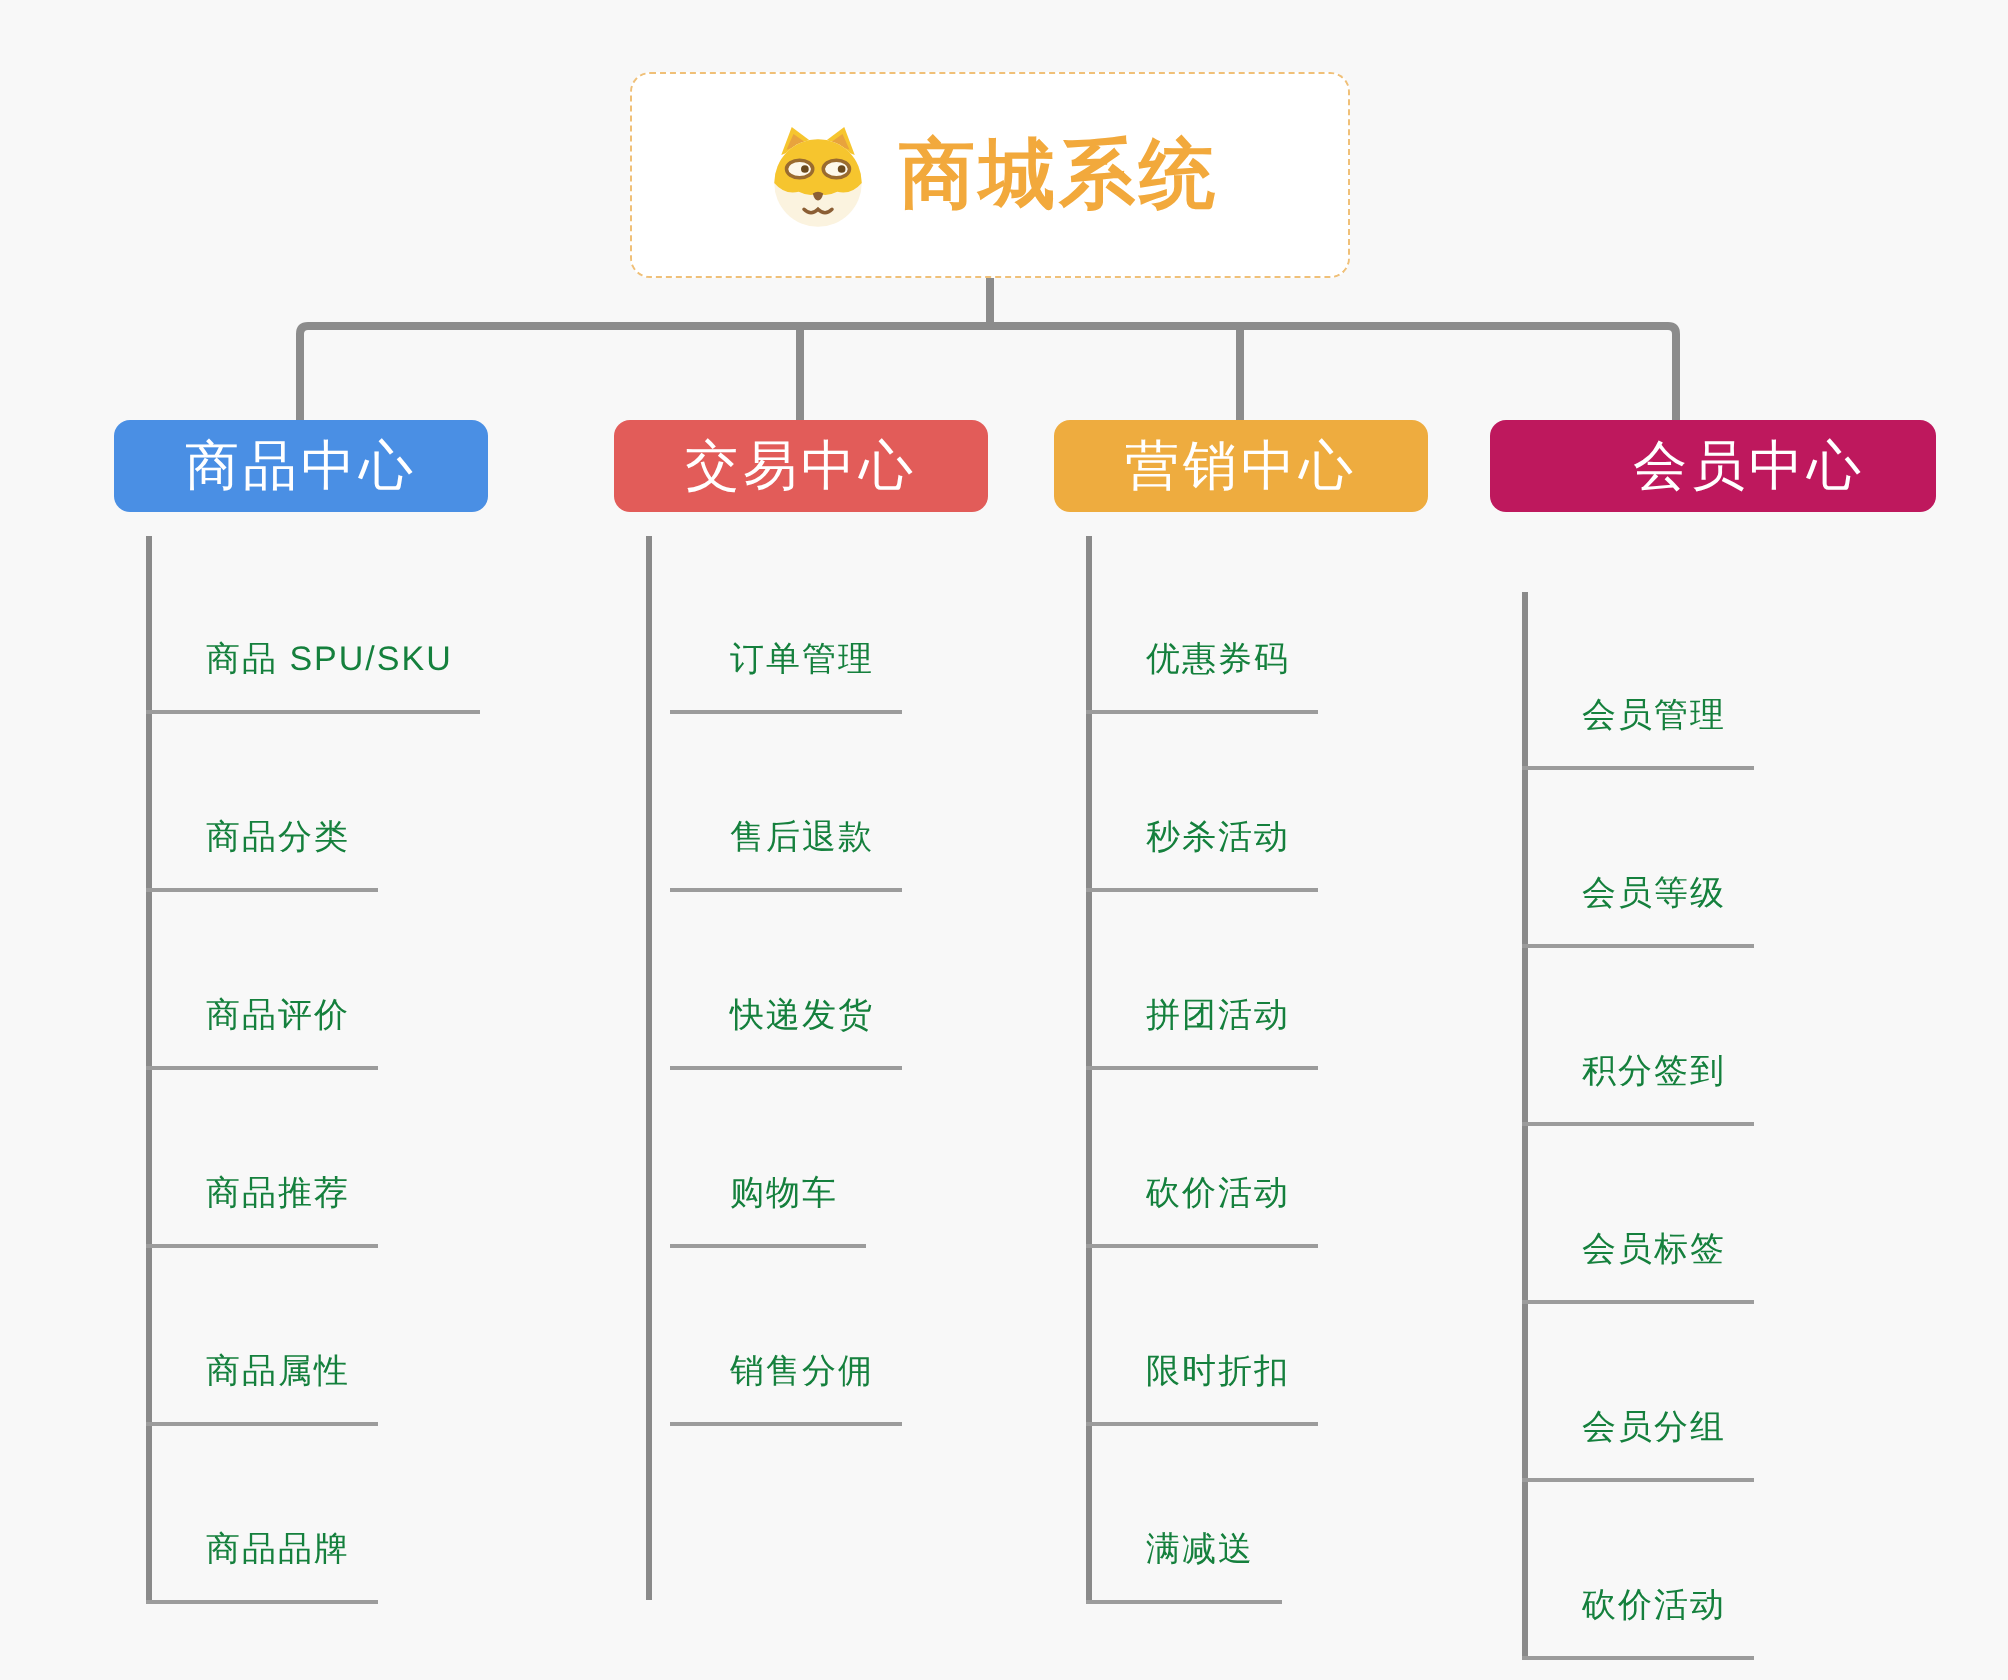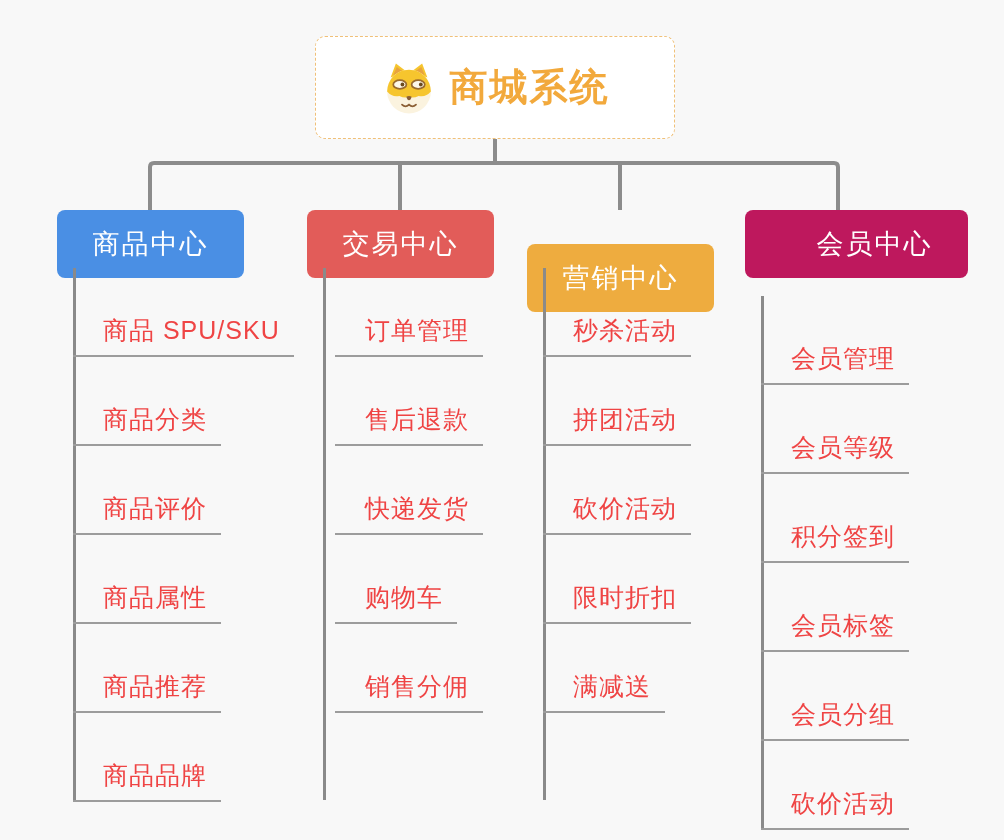--- a/index.html
+++ b/index.html
@@ -19,48 +19,48 @@
     background:#ffffff;border:1px dashed #f0c078;border-radius:10px;
     box-sizing:border-box;
     display:flex;align-items:center;justify-content:center;gap:13px;
     cursor:pointer;
   }
   .root-title{font-size:38px;font-weight:600;letter-spacing:2px;color:#f2a93c;}
   .dog-icon{width:56px;height:56px;flex:0 0 auto;}
 
   
   .branch-box{
-    position:absolute;top:210px;width:187px;height:68px;border-radius:8px;
+    position:absolute;top:210px;width:187px;height:46px;border-radius:8px;
     display:flex;align-items:center;justify-content:center;
     color:#fff;font-size:27px;letter-spacing:2px;cursor:pointer;
   }
   .branch:nth-of-type(1) .branch-box{left:57px;}
   .branch:nth-of-type(2) .branch-box{left:307px;}
-  .branch:nth-of-type(3) .branch-box{left:527px;margin-top:34px;}
+  .branch:nth-of-type(3) .branch-box{left:527px;}
   .branch:nth-of-type(4) .branch-box{left:745px;}
 
   
   .column{
     position:absolute;top:268px;width:240px;
     display:flex;flex-direction:column;align-items:flex-start;
   }
   .branch:nth-of-type(1) .column{left:73px;}
   .branch:nth-of-type(2) .column{left:323px;padding-left:12px;}
   .branch:nth-of-type(3) .column{left:543px;}
   .branch:nth-of-type(4) .column{left:761px;margin-top:28px;}
   .trunk{
     position:absolute;left:0;top:0;width:3px;height:532px;
     background:#8a8a8a;
   }
   .leaf{
     position:relative;
     margin-top:47px;
     padding:0 14px 10px 30px;
     border-bottom:2px solid #9c9c9c;
-    font-size:25px;line-height:30px;letter-spacing:1px;color:#ef4444;
+    font-size:17px;line-height:30px;letter-spacing:1px;color:#15803d;
     white-space:nowrap;cursor:pointer;
   }
 </style>
 </head>
 <body>
 
 <div class="canvas">
 
   <svg class="connectors" viewBox="0 0 1004 840" xmlns="http://www.w3.org/2000/svg">
     <path d="M495,139 L495,163" stroke="#8c8c8c" stroke-width="4" fill="none"></path>
@@ -94,22 +94,22 @@
   <div id="branches">
     <div class="branch">
       <div class="branch-box" style="background: rgb(74, 143, 228);">
         <span>商品中心</span>
       </div>
       <div class="column">
         <div class="trunk"></div>
       <div class="leaf">商品 SPU/SKU</div>
           <div class="leaf">商品分类</div>
           <div class="leaf">商品评价</div>
+          <div class="leaf">商品推荐</div>
           <div class="leaf">商品属性</div>
-          <div class="leaf">商品推荐</div>
           <div class="leaf">商品品牌</div>
         </div>
     </div>
 
     <div class="branch">
       <div class="branch-box" style="background: rgb(226, 92, 89);">
         <span>交易中心</span>
       </div>
       <div class="column">
         <div class="trunk"></div>
@@ -120,20 +120,21 @@
           <div class="leaf">销售分佣</div>
         </div>
     </div>
 
     <div class="branch">
       <div class="branch-box" style="background: rgb(238, 172, 63);">
         <span>营销中心</span>
       </div>
       <div class="column">
         <div class="trunk"></div>
+      <div class="leaf">优惠券码</div>
           <div class="leaf">秒杀活动</div>
           <div class="leaf">拼团活动</div>
           <div class="leaf">砍价活动</div>
           <div class="leaf">限时折扣</div>
           <div class="leaf">满减送</div>
         </div>
     </div>
 
     <div class="branch">
       <div class="branch-box" style="background: #be185d; padding-left: 36px;">

